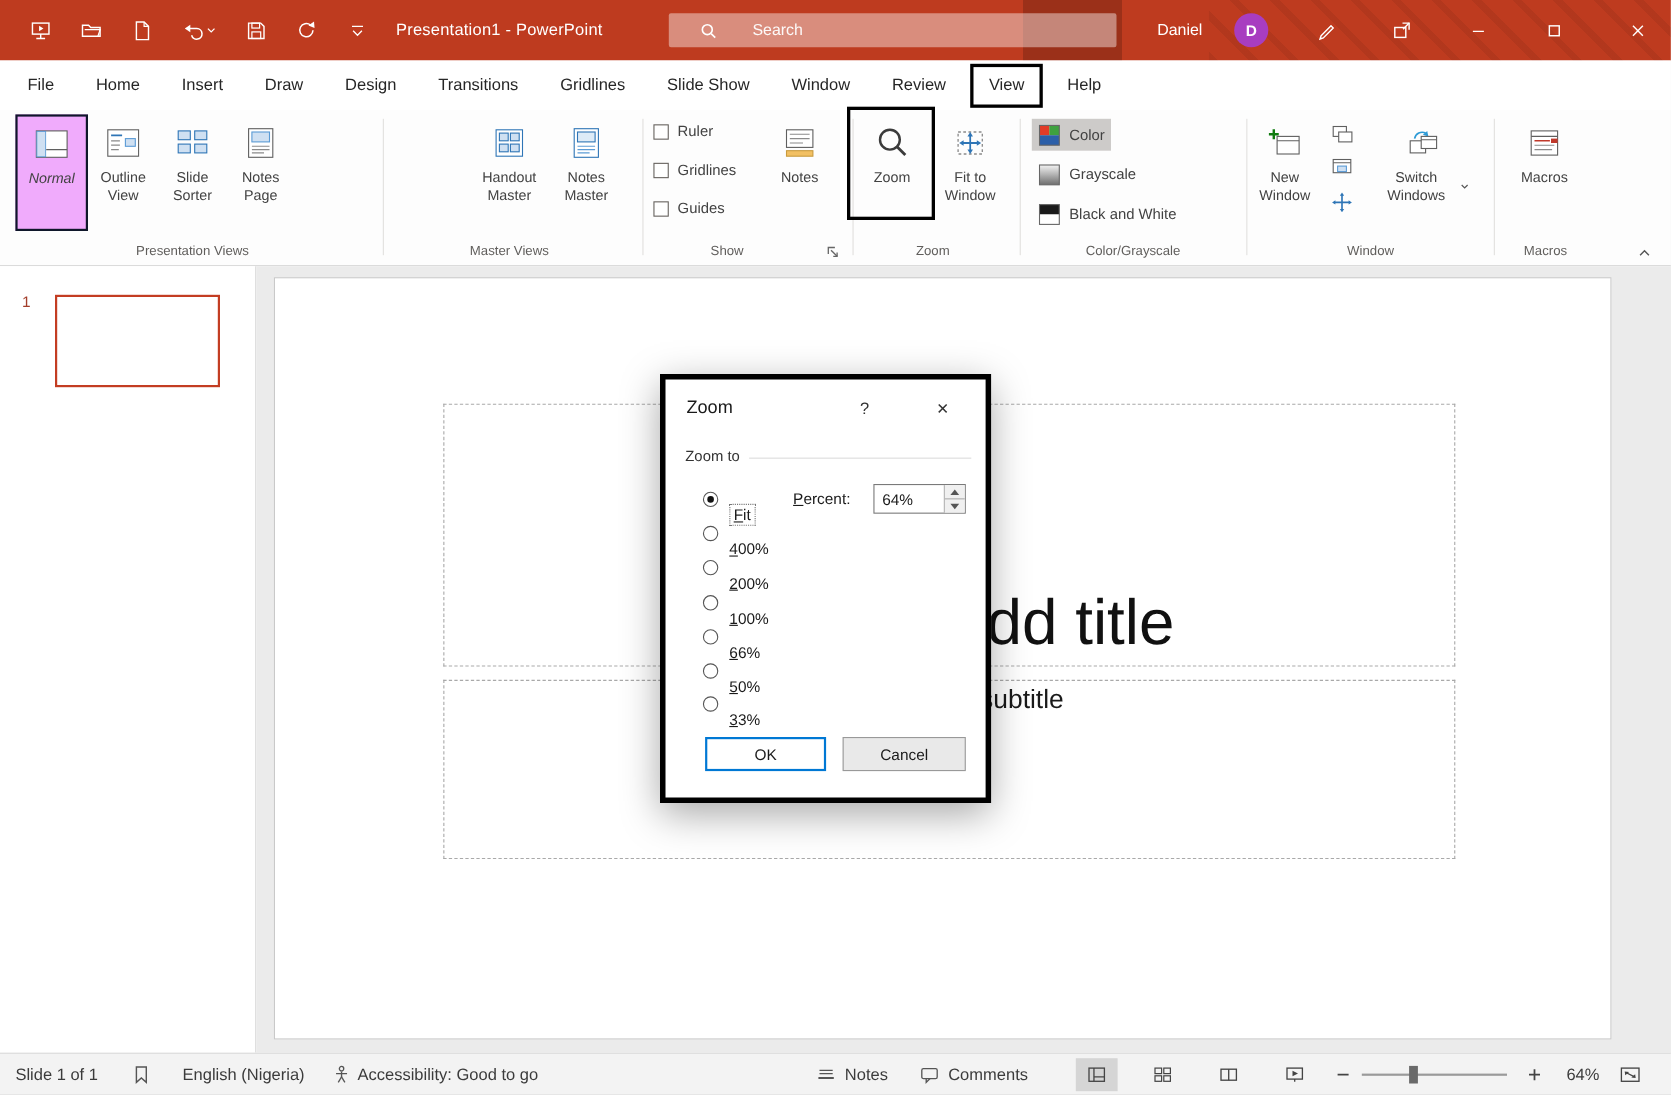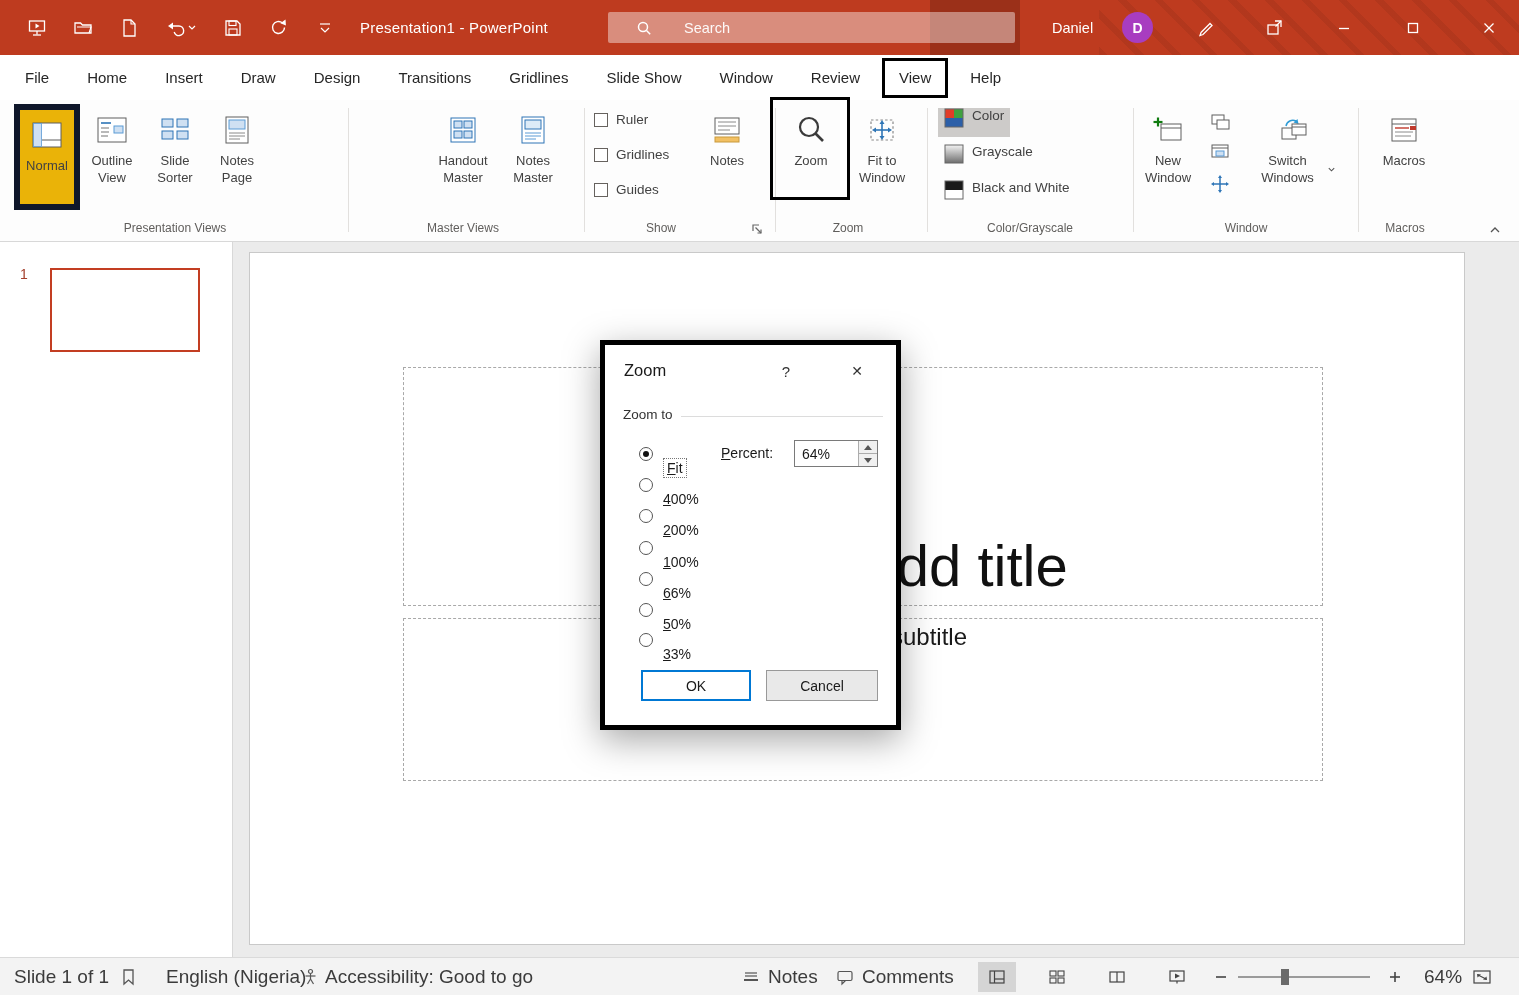--- a/index.html
+++ b/index.html
@@ -25,26 +25,26 @@
   
   .menubar{position:absolute;top:55px;left:0;width:100%;height:45px;background:#fff;display:flex;align-items:center;padding-left:6px;}
   .mtab{height:45px;display:flex;align-items:center;padding:0 19px;font-size:15px;color:#262626;cursor:pointer;white-space:nowrap;}
   .view-tab{height:40px;border:3px solid #000;padding:0 14px;margin:0 3px;}
   .share-btn{position:absolute;right:30px;top:60px;height:31px;display:flex;align-items:center;gap:7px;padding:0 10px;border:1px solid #C8C6C4;border-radius:4px;color:#B83A1D;font-size:14.5px;cursor:pointer;background:#fff;}
 
   
   .ribbon{position:absolute;top:100px;left:0;width:100%;height:142px;background:#FDFDFD;border-bottom:1px solid #D8D8D8;}
   .rbtn{position:absolute;top:4px;height:106px;display:flex;flex-direction:column;align-items:center;font-size:13px;color:#424242;text-align:center;line-height:1.3;cursor:pointer;border:1px solid transparent;}
   .rbtn .ricon{margin-top:9px;margin-bottom:7px;height:32px;display:flex;align-items:center;justify-content:center;}
-  .rbtn.sel{background:#eab308;border:6px solid #0f172a;}
+  .rbtn.sel{background:#f0abfc;border:2px solid #0f172a;font-style:italic;}
   .glabel{position:absolute;top:121px;font-size:12px;color:#605E5C;text-align:center;}
   .gdiv{position:absolute;top:8px;height:124px;width:1px;background:#E2E0DE;}
   .chkrow{position:absolute;display:flex;align-items:center;gap:8px;font-size:13.5px;color:#424242;cursor:pointer;}
   .chk{width:14px;height:14px;border:1px solid #66625E;background:#fff;}
-  .crow{position:absolute;display:flex;gap:8px;font-size:13.5px;color:#424242;cursor:pointer;height:29px;padding:0 6px;}
+  .crow{position:absolute;display:flex;align-items:center;gap:8px;font-size:13.5px;color:#424242;cursor:pointer;height:29px;padding:0 6px;}
   .crow.sel{background:#CDCBC9;}
   .smallbtn{position:absolute;width:24px;height:24px;display:flex;align-items:center;justify-content:center;cursor:pointer;}
   .zoom-annot{position:absolute;left:770px;top:-3px;width:80px;height:103px;border:3px solid #000;pointer-events:none;z-index:6;}
   .launcher{position:absolute;left:749px;top:121px;width:16px;height:16px;display:flex;align-items:center;justify-content:center;cursor:pointer;}
   .collapse{position:absolute;left:1486px;top:123px;width:18px;height:14px;display:flex;align-items:center;justify-content:center;cursor:pointer;}
 
   
   .thumbs{position:absolute;top:242px;left:0;width:233px;bottom:38px;background:#fff;border-right:1px solid #D8D8D8;}
   .thumb-num{position:absolute;left:20px;top:24px;font-size:14px;color:#A33E2B;}
   .thumb{position:absolute;left:50px;top:26px;width:150px;height:84px;background:#fff;border:2px solid #C33D22;box-shadow:0 0 0 1px #fff inset;cursor:pointer;}
@@ -73,21 +73,21 @@
   .spin-btns{width:19px;height:100%;border-left:1px solid #ACACAC;display:flex;flex-direction:column;}
   .spin-b{flex:1;display:flex;align-items:center;justify-content:center;background:#F0F0F0;cursor:pointer;}
   .spin-b + .spin-b{border-top:1px solid #ACACAC;}
   .tri-up{width:0;height:0;border-left:4px solid transparent;border-right:4px solid transparent;border-bottom:5px solid #555;}
   .tri-dn{width:0;height:0;border-left:4px solid transparent;border-right:4px solid transparent;border-top:5px solid #555;}
   .dlg-btn{position:absolute;top:325px;height:31px;display:flex;align-items:center;justify-content:center;font-size:14px;cursor:pointer;}
   .ok-btn{left:36px;width:110px;background:#fff;border:2px solid #0078D4;}
   .cancel-btn{left:161px;width:112px;background:#E9E9E9;border:1px solid #999;}
 
   
-  .statusbar{position:absolute;left:0;bottom:0;width:100%;height:38px;background:#F3F3F3;border-top:1px solid #DADADA;font-size:19px;color:#3B3B3B;}
+  .statusbar{position:absolute;left:0;bottom:0;width:100%;height:38px;background:#F3F3F3;border-top:1px solid #DADADA;font-size:15px;color:#3B3B3B;}
   .sb{position:absolute;top:0;height:38px;display:flex;align-items:center;cursor:pointer;}
   .viewbtn{position:absolute;top:4px;width:38px;height:30px;display:flex;align-items:center;justify-content:center;cursor:pointer;}
   .viewbtn.sel{background:#D5D5D5;}
   .slider-track{position:absolute;left:1238px;top:18px;width:132px;height:2px;background:#9a9a9a;}
   .slider-thumb{position:absolute;left:1281px;top:11px;width:8px;height:16px;background:#6a6a6a;cursor:grab;}
 </style>
 </head>
 <body>
 
 <div id="app">

